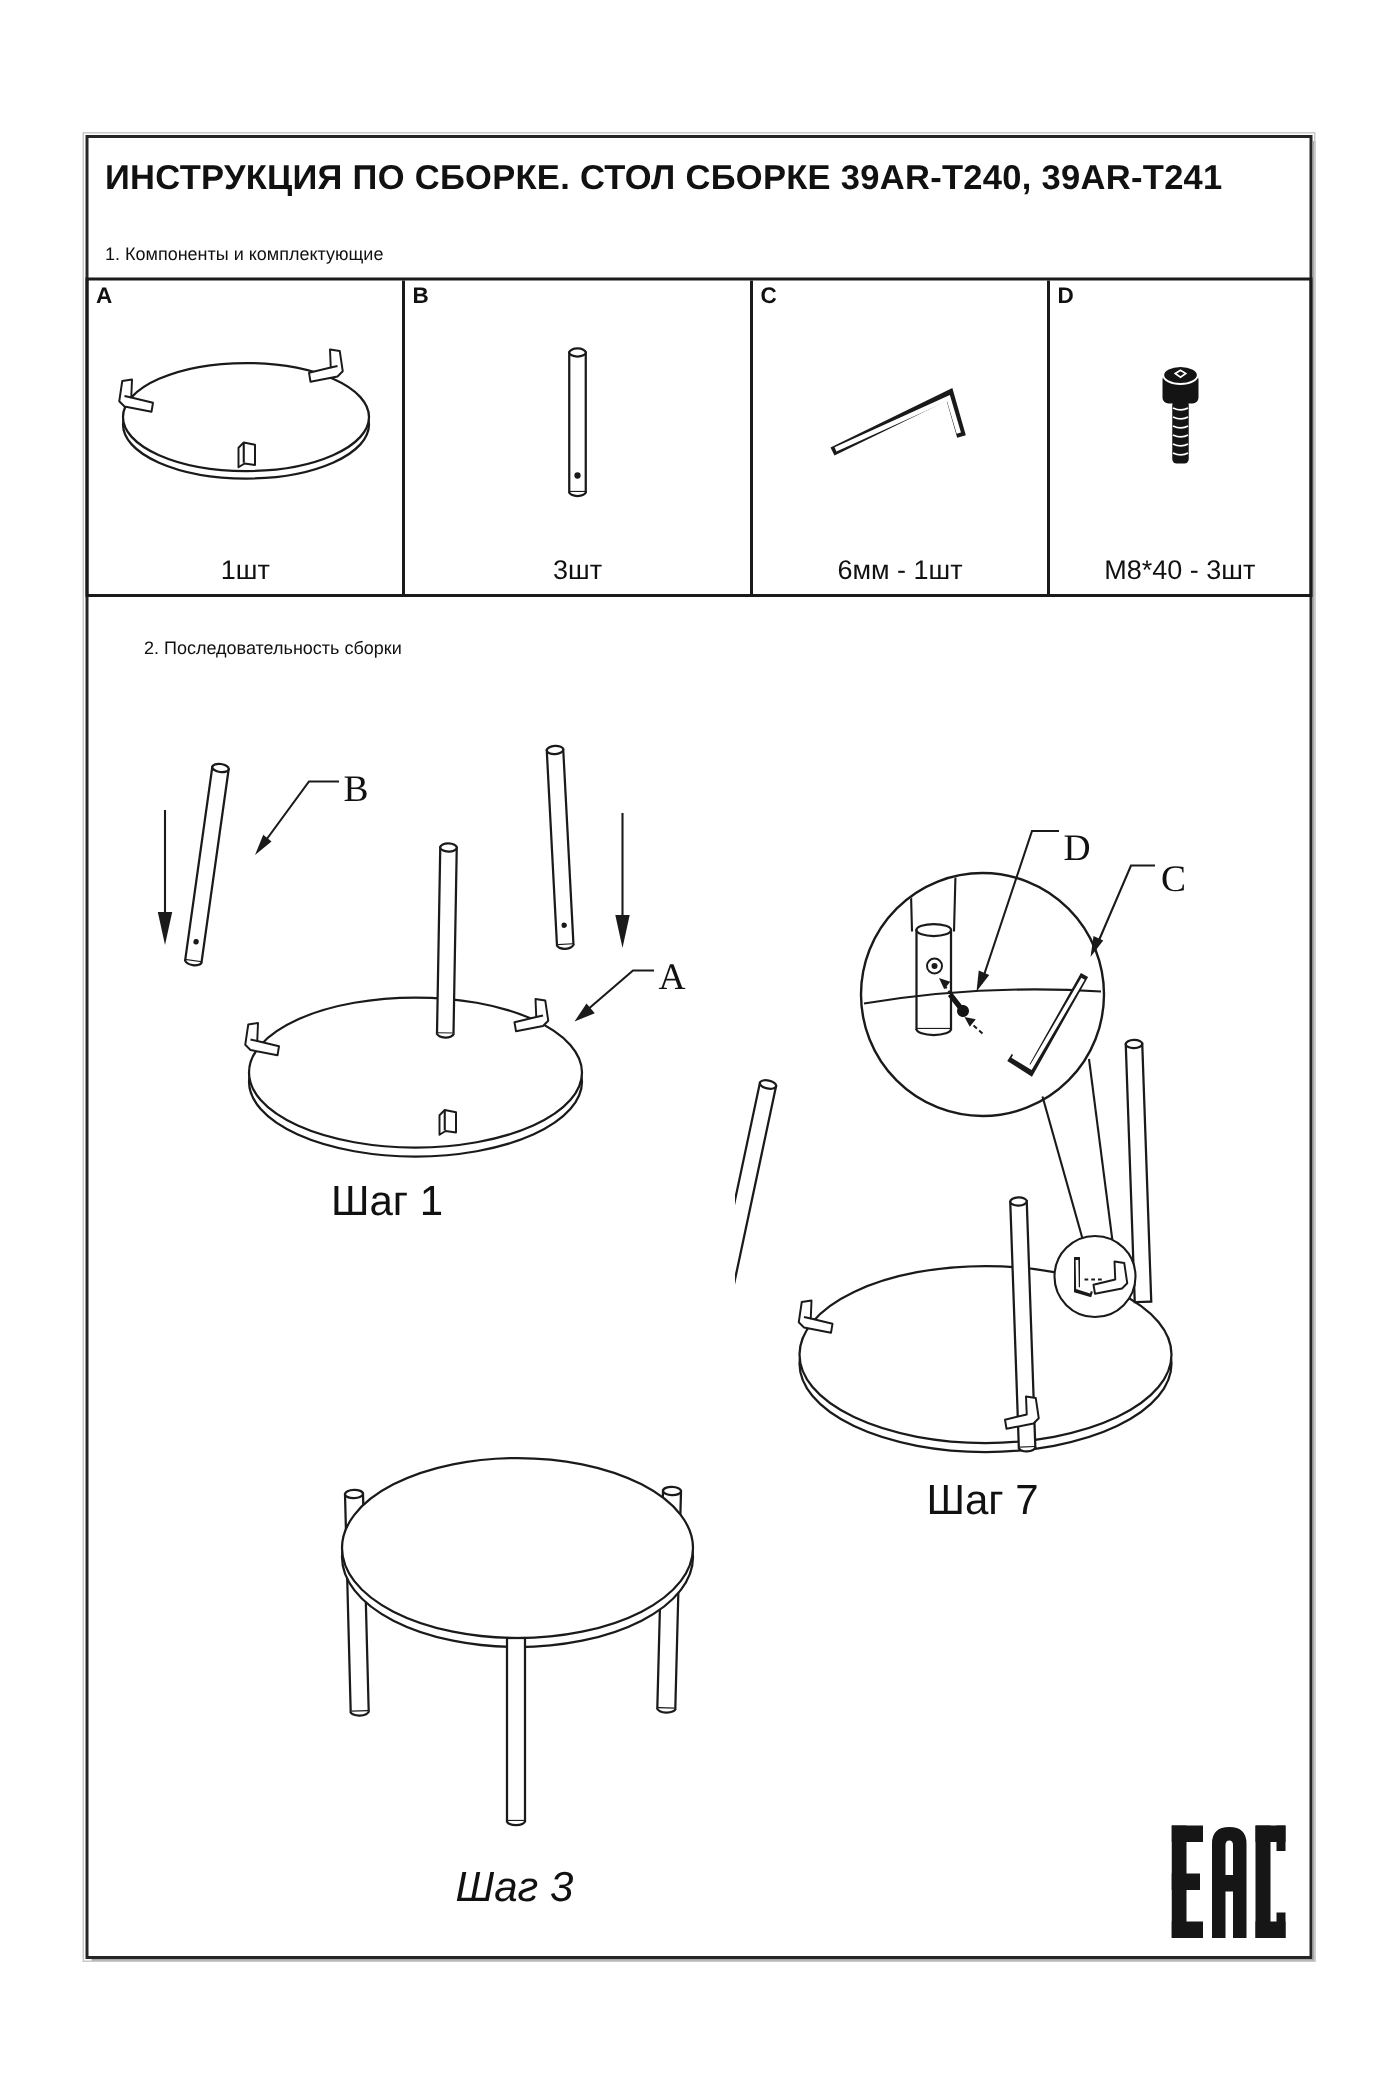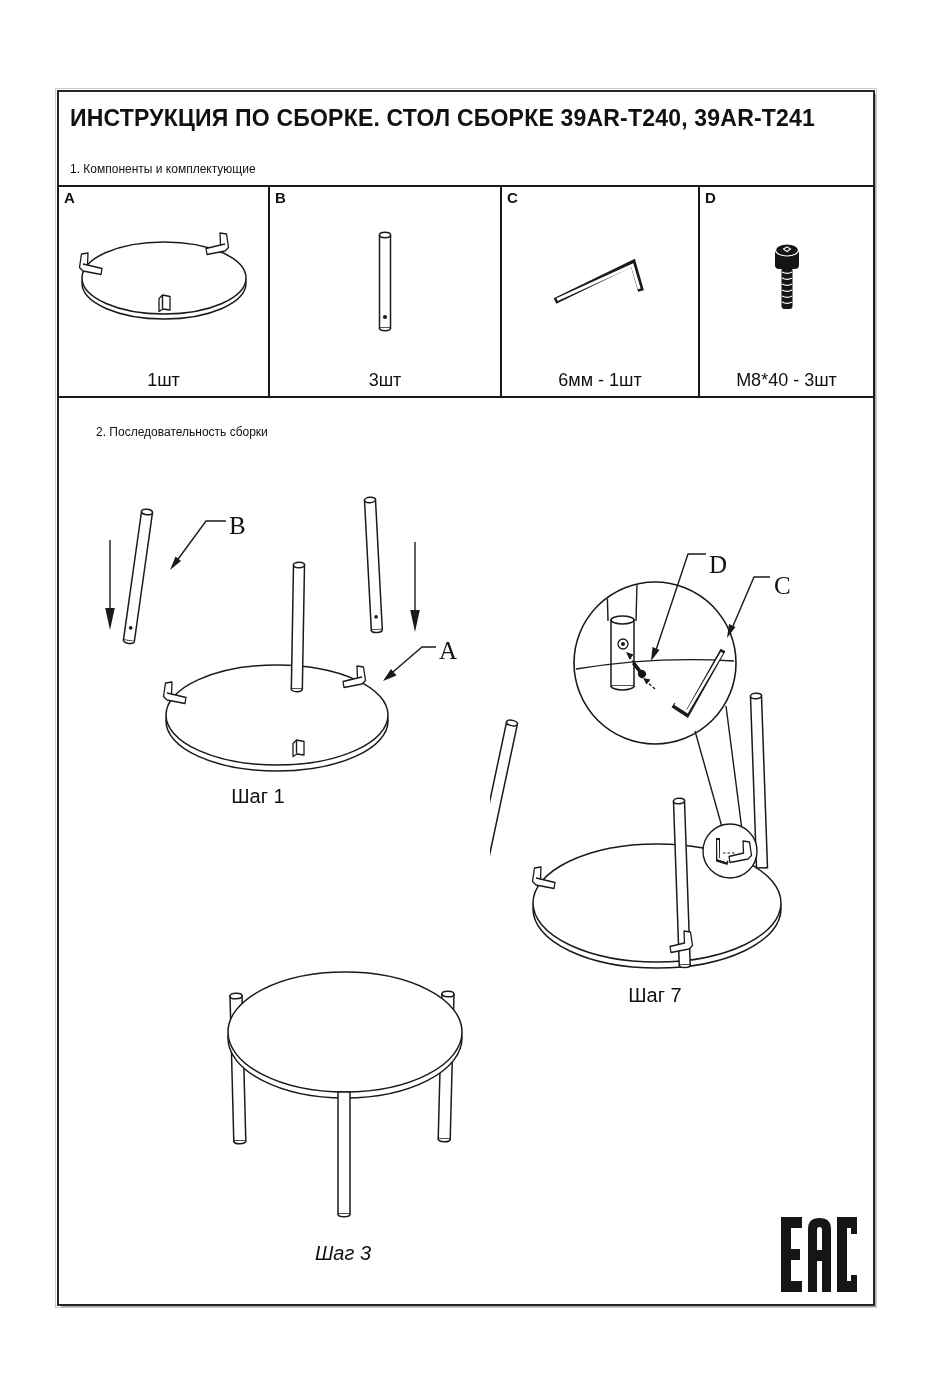--- a/index.html
+++ b/index.html
@@ -16,21 +16,21 @@
   #sec2{left:96px;top:425px;}
   .comp-table{position:absolute;left:57px;top:185px;width:818px;height:213px;
               box-sizing:border-box;border:2px solid #1a1a1a;
               display:grid;grid-template-columns:209px 232px 198px 175px;}
   .comp-cell{position:relative;border-left:2px solid #1a1a1a;
              display:flex;align-items:center;justify-content:center;}
   .comp-cell:first-child{border-left:none;}
   .cell-label{position:absolute;top:2px;left:5px;font-weight:bold;font-size:15px;}
   .cell-caption{position:absolute;bottom:5px;left:0;width:100%;text-align:center;font-size:18px;}
   .comp-art{margin-bottom:18px;}
-  .step-caption{position:absolute;width:120px;text-align:center;font-size:20px;}
+  .step-caption{position:absolute;width:120px;text-align:center;font-size:28px;}
   #cap1{left:198px;top:785px;}
   #cap2{left:595px;top:984px;}
   #cap3{left:283px;top:1242px;font-style:italic;}
   .step-svg{position:absolute;}
   #step1{left:85px;top:482px;}
   #step2{left:490px;top:533px;}
   #step3{left:180px;top:962px;}
   #eac{position:absolute;left:781px;top:1216px;}
   .callout{font-family:"Liberation Serif",serif;font-size:25px;fill:#111;}
   .ln{stroke:#1a1a1a;stroke-width:1.4;fill:none;}

